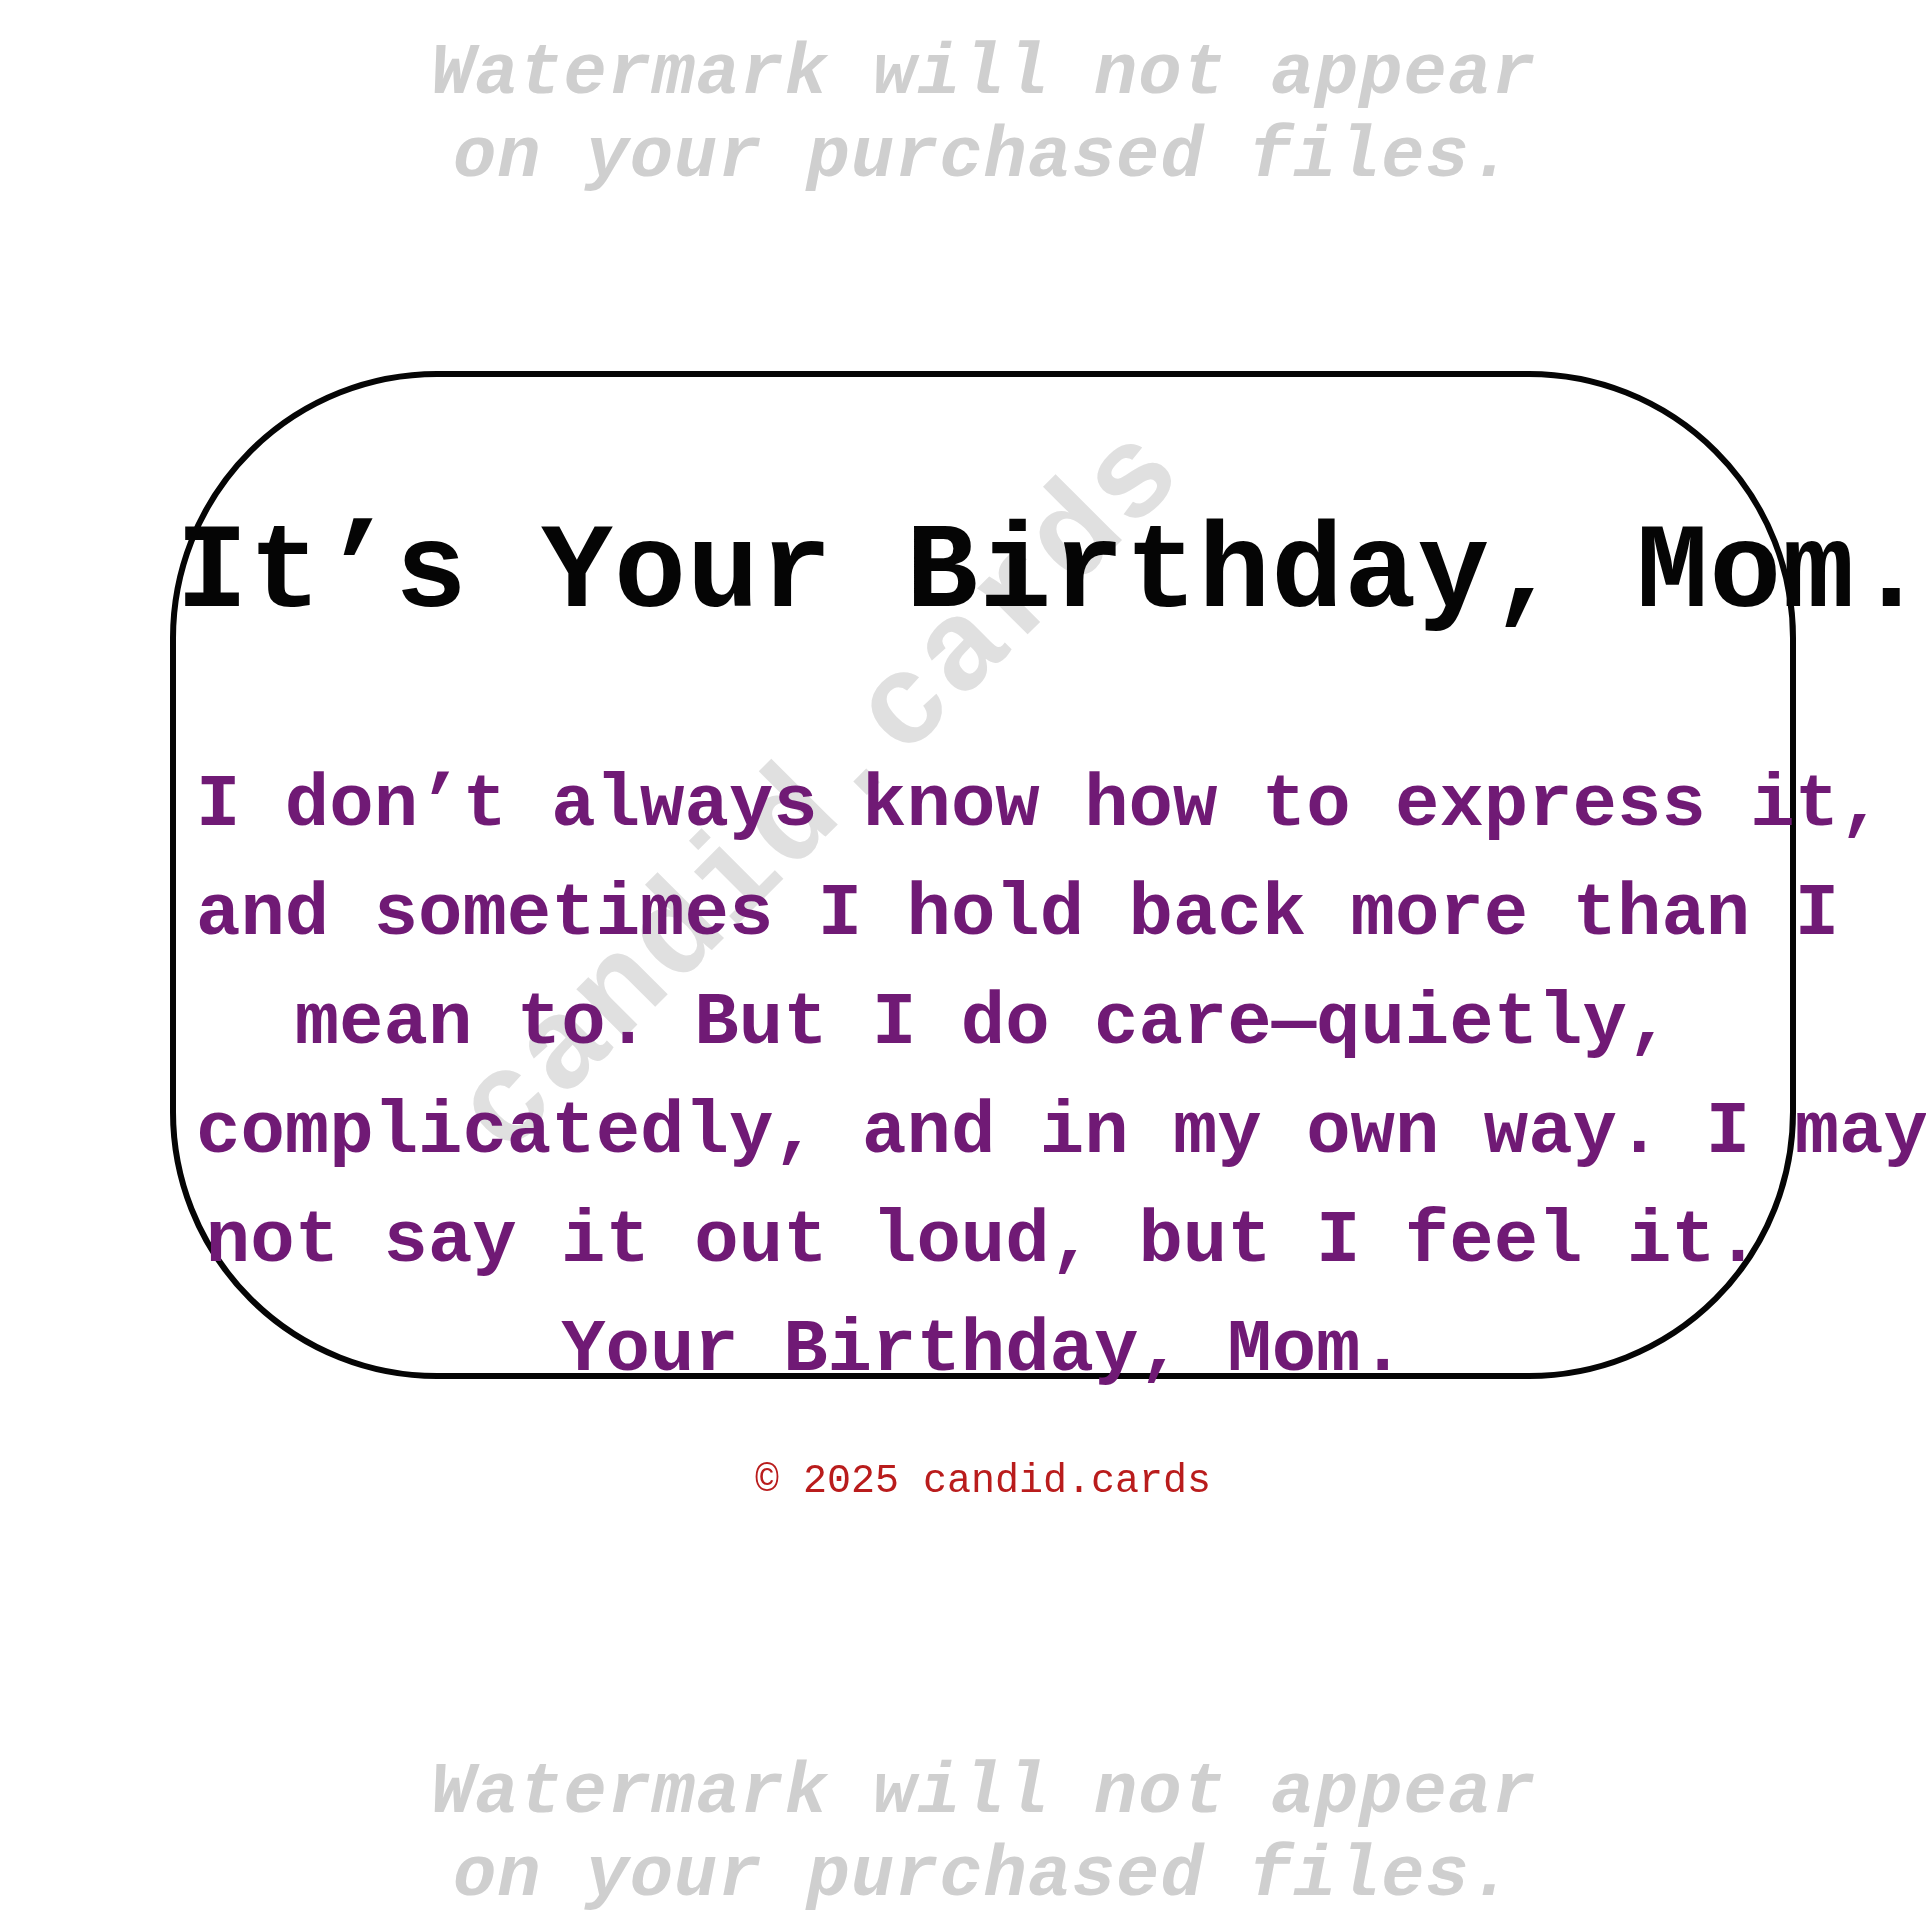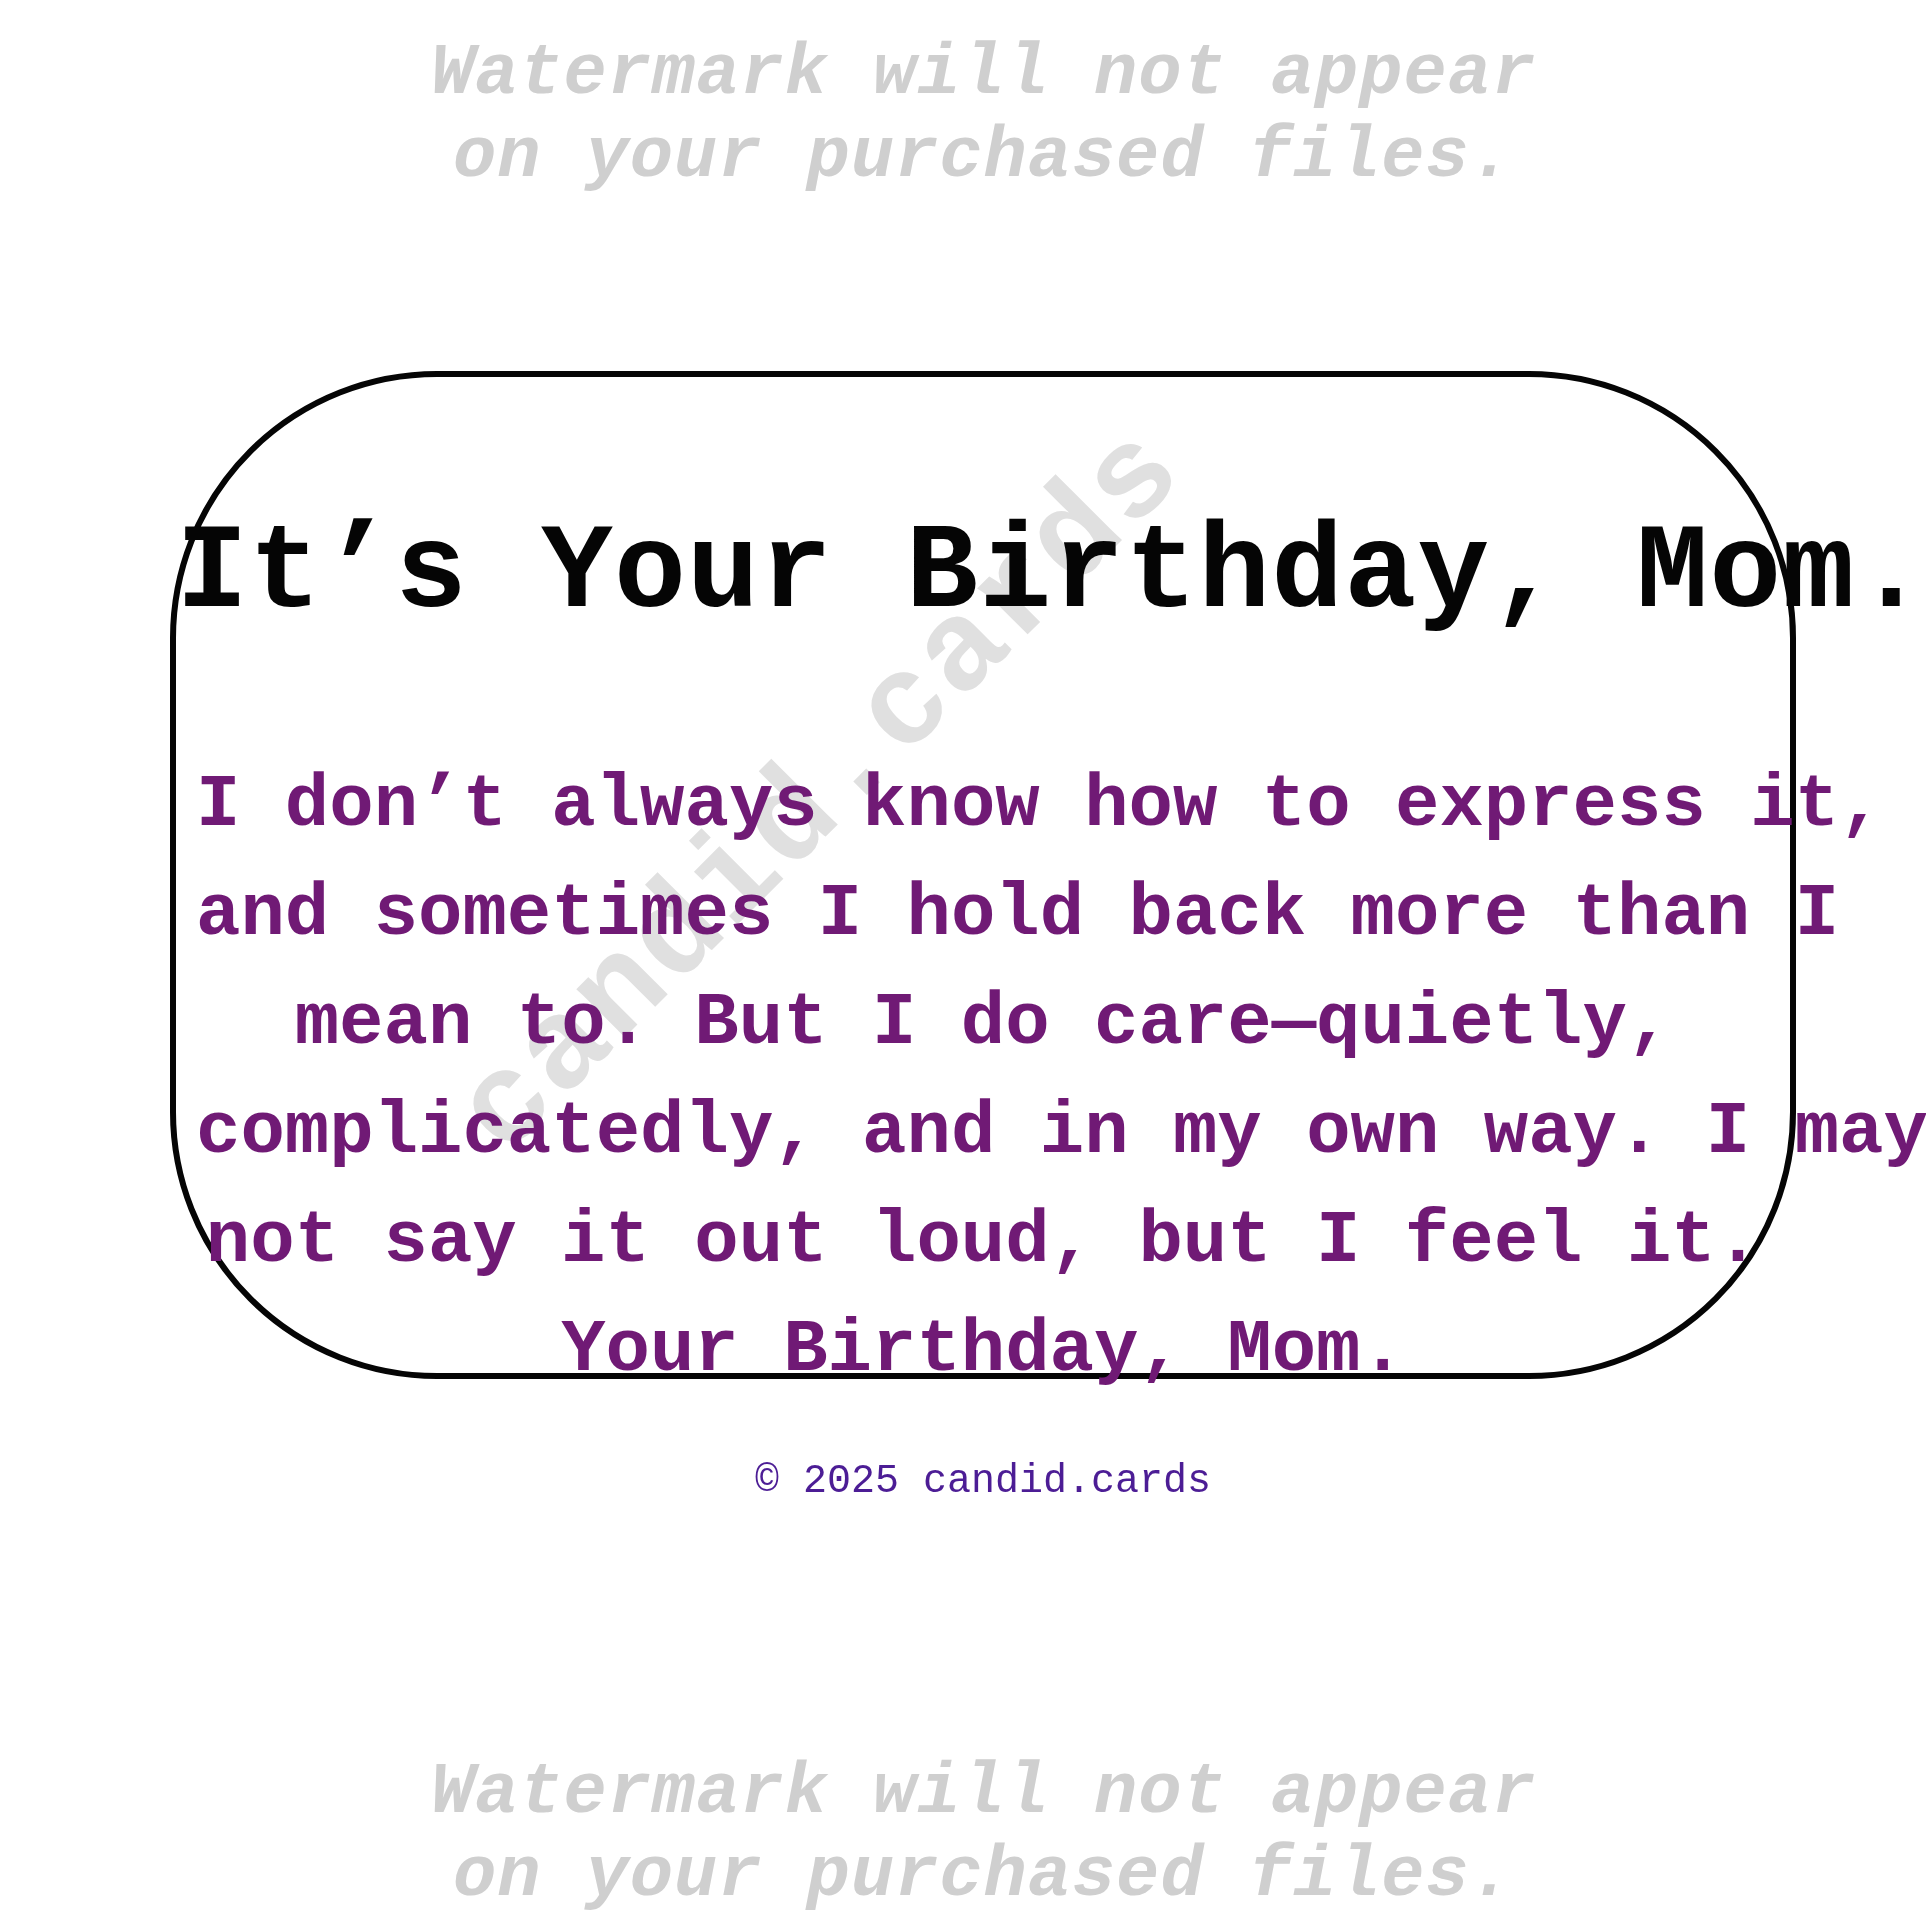--- a/index.html
+++ b/index.html
@@ -88,21 +88,21 @@
   .card-body .line { white-space: nowrap; }
   .card-copyright {
     position: absolute;
     top: 1081px;
     left: 0;
     right: 0;
     text-align: center;
     font-size: 40px;
     font-weight: 400;
     line-height: 48px;
-    color: #4c1d95;
+    color: #b91c1c;
   }
 </style>
 </head>
 <body>
 
 <div class="page">
 
   <div class="wm-notice top">
     <div>Watermark will not appear</div>
     <div>on your purchased files.</div>

